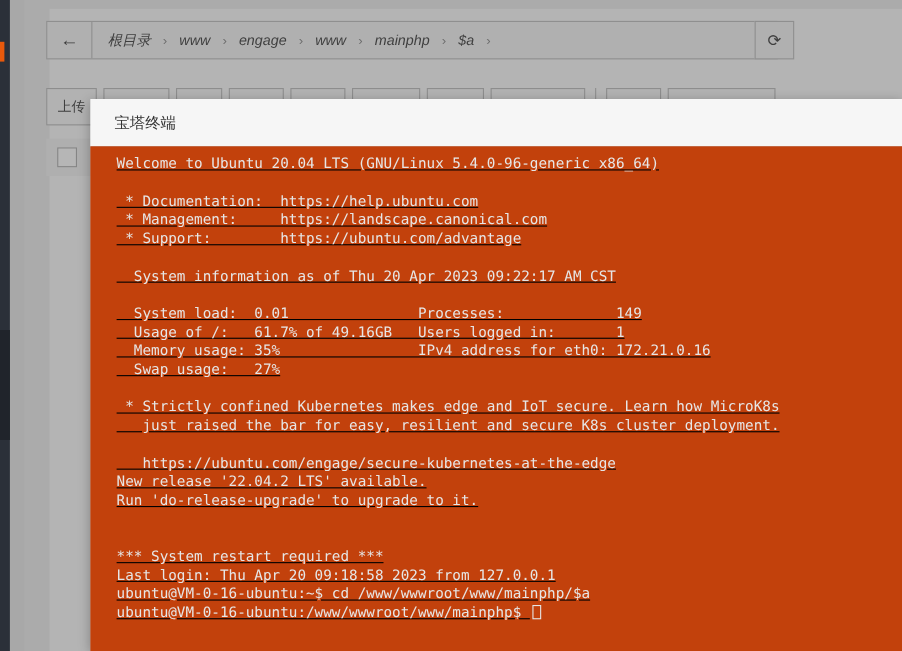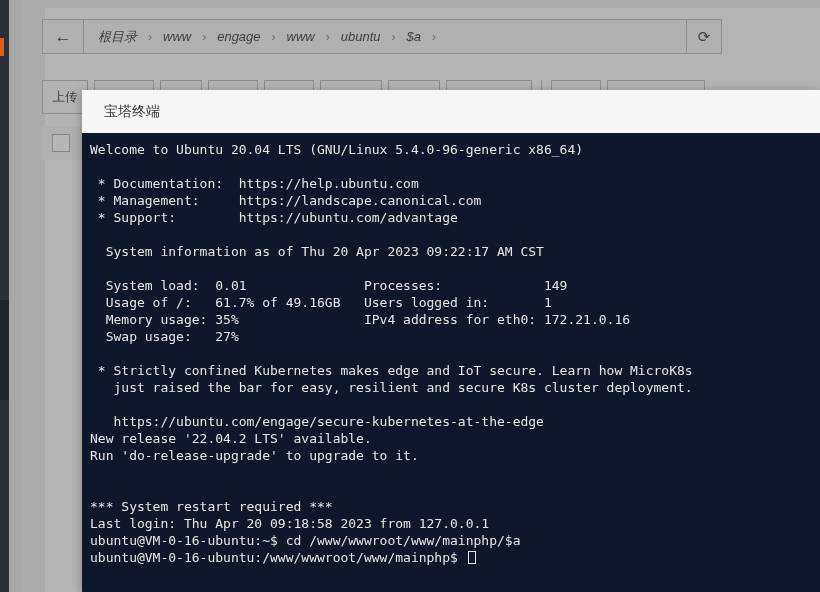--- a/index.html
+++ b/index.html
@@ -176,24 +176,25 @@
     padding-left: 22px;
     box-sizing: border-box;
     flex: 0 0 auto;
   }
   #dialog-title {
     font-size: 14px;
     color: #333333;
   }
   #terminal-body {
     flex: 1 1 auto;
-    background: #0f172a;
-    padding: 8px 0 0 8px;
-    box-sizing: border-box;
-    overflow: hidden;
+    background: #c2410c;
+    padding: 8px 0 0 24px;
+    box-sizing: border-box;
+    overflow: hidden;
+    text-decoration: underline;
   }
   #terminal-output {
     font-family: "DejaVu Sans Mono", "Liberation Mono", monospace;
     font-size: 13px;
     line-height: 17px;
     color: #e6e6e6;
     white-space: pre;
     margin: 0;
     letter-spacing: 0px;
   }
@@ -229,21 +230,21 @@
     <div id="back-button">←</div>
     <div id="crumbs">
         <span class="crumb">根目录</span>
         <span class="crumb-sep">›</span>
         <span class="crumb">www</span>
         <span class="crumb-sep">›</span>
         <span class="crumb">engage</span>
         <span class="crumb-sep">›</span>
         <span class="crumb">www</span>
         <span class="crumb-sep">›</span>
-        <span class="crumb">ubuntu</span>
+        <span class="crumb">mainphp</span>
         <span class="crumb-sep">›</span>
         <span class="crumb">$a</span>
         <span class="crumb-sep">›</span>
       </div>
   </div>
   <div id="refresh-button">⟳</div>
 
   <div id="toolbar">
       <div class="tool-btn" style="width: 46px;">上传</div>
       <div class="tool-btn" style="width: 60px;"></div>

